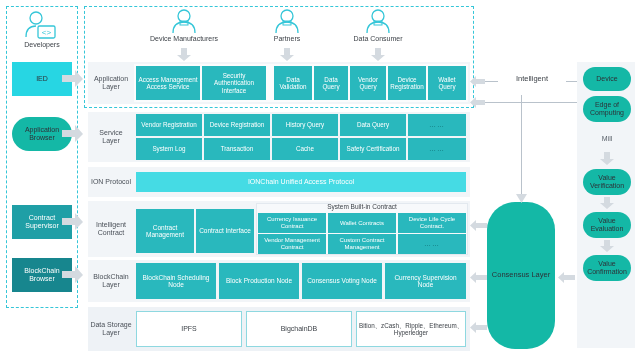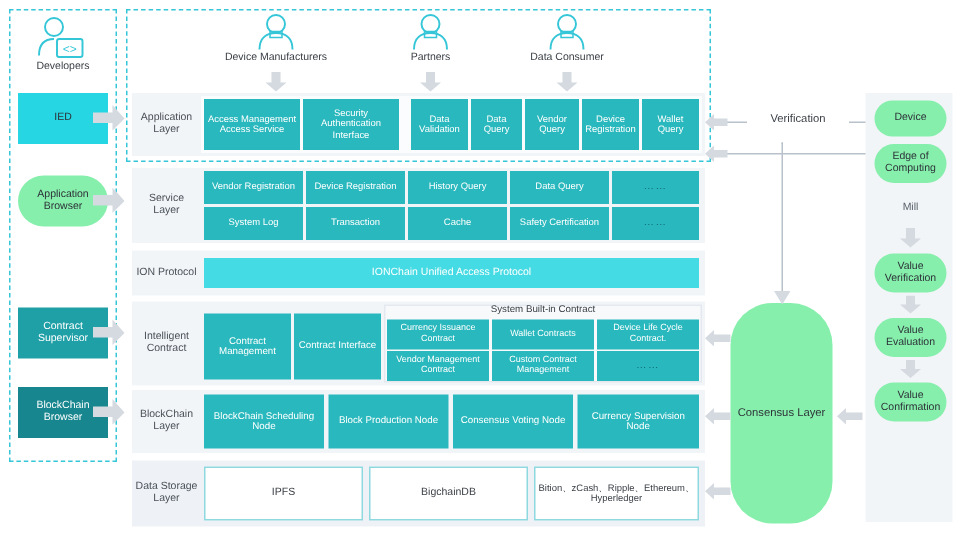--- a/index.html
+++ b/index.html
@@ -26,21 +26,21 @@
   .box {
     position:absolute;
     display:flex; align-items:center; justify-content:center;
     text-align:center;
     line-height:1.12;
     font-size:7px;
     color:#2d3238;
     padding:1px;
   }
   .cyan   { background:#27d6e3; }
-  .teal   { background:#86efac;border-radius:28px; }
+  .teal   { background:#14b8a6;border-radius:28px; }
   .teal2  { background:#29b8bd; }
   .dteal  { background:#1f9fa6; }
   .ddteal { background:#17868e; }
   .band   { background:#45dbe4; }
   .white  { background:#ffffff; border:1px solid #8ed8e0; color:#3a3f45; }
   .panel  { background:#f2f5f8; }
   .panel2 { background:#eef2f6; }
   .grp    { background:#f7f9fb; border:1px solid #e3e9ef; }
 
   .lbl {
@@ -211,21 +211,21 @@
   </svg>
 
   <svg class="abs" style="left:558px; top:272px;" width="18" height="11" viewBox="0 0 18 11">
     <path d="M17 3 H6 V0 L0 5.5 L6 11 V8 H17 Z" fill="#d4dae0"></path>
   </svg>
 
   <div class="ln" style="left:478px; top:81px; width:100px; height:1px;"></div>
   <svg class="abs" style="left:470px; top:76px;" width="16" height="11" viewBox="0 0 16 11">
     <path d="M15 3 H6 V0 L0 5.5 L6 11 V8 H15 Z" fill="#d4dae0"></path>
   </svg>
-  <div class="abs" style="left:498px; top:74px; width:68px; font-size:7.5px; text-align:center; background:#ffffff; color:#3a3f45;">Verification</div>
+  <div class="abs" style="left:498px; top:74px; width:68px; font-size:7.5px; text-align:center; background:#ffffff; color:#3a3f45;">Intelligent</div>
 
   <div class="ln" style="left:478px; top:102px; width:100px; height:1px;"></div>
   <svg class="abs" style="left:470px; top:97px;" width="16" height="11" viewBox="0 0 16 11">
     <path d="M15 3 H6 V0 L0 5.5 L6 11 V8 H15 Z" fill="#d4dae0"></path>
   </svg>
 
   <div class="ln" style="left:521px; top:95px; width:1px; height:100px;"></div>
   <div class="ln" style="left:521px; top:95px; width:1px; height:1px;"></div>
   <svg class="abs" style="left:516px; top:192px;" width="11" height="12" viewBox="0 0 11 12">
     <path d="M5.5 11 L0 2 H11 Z" fill="#d4dae0"></path>

